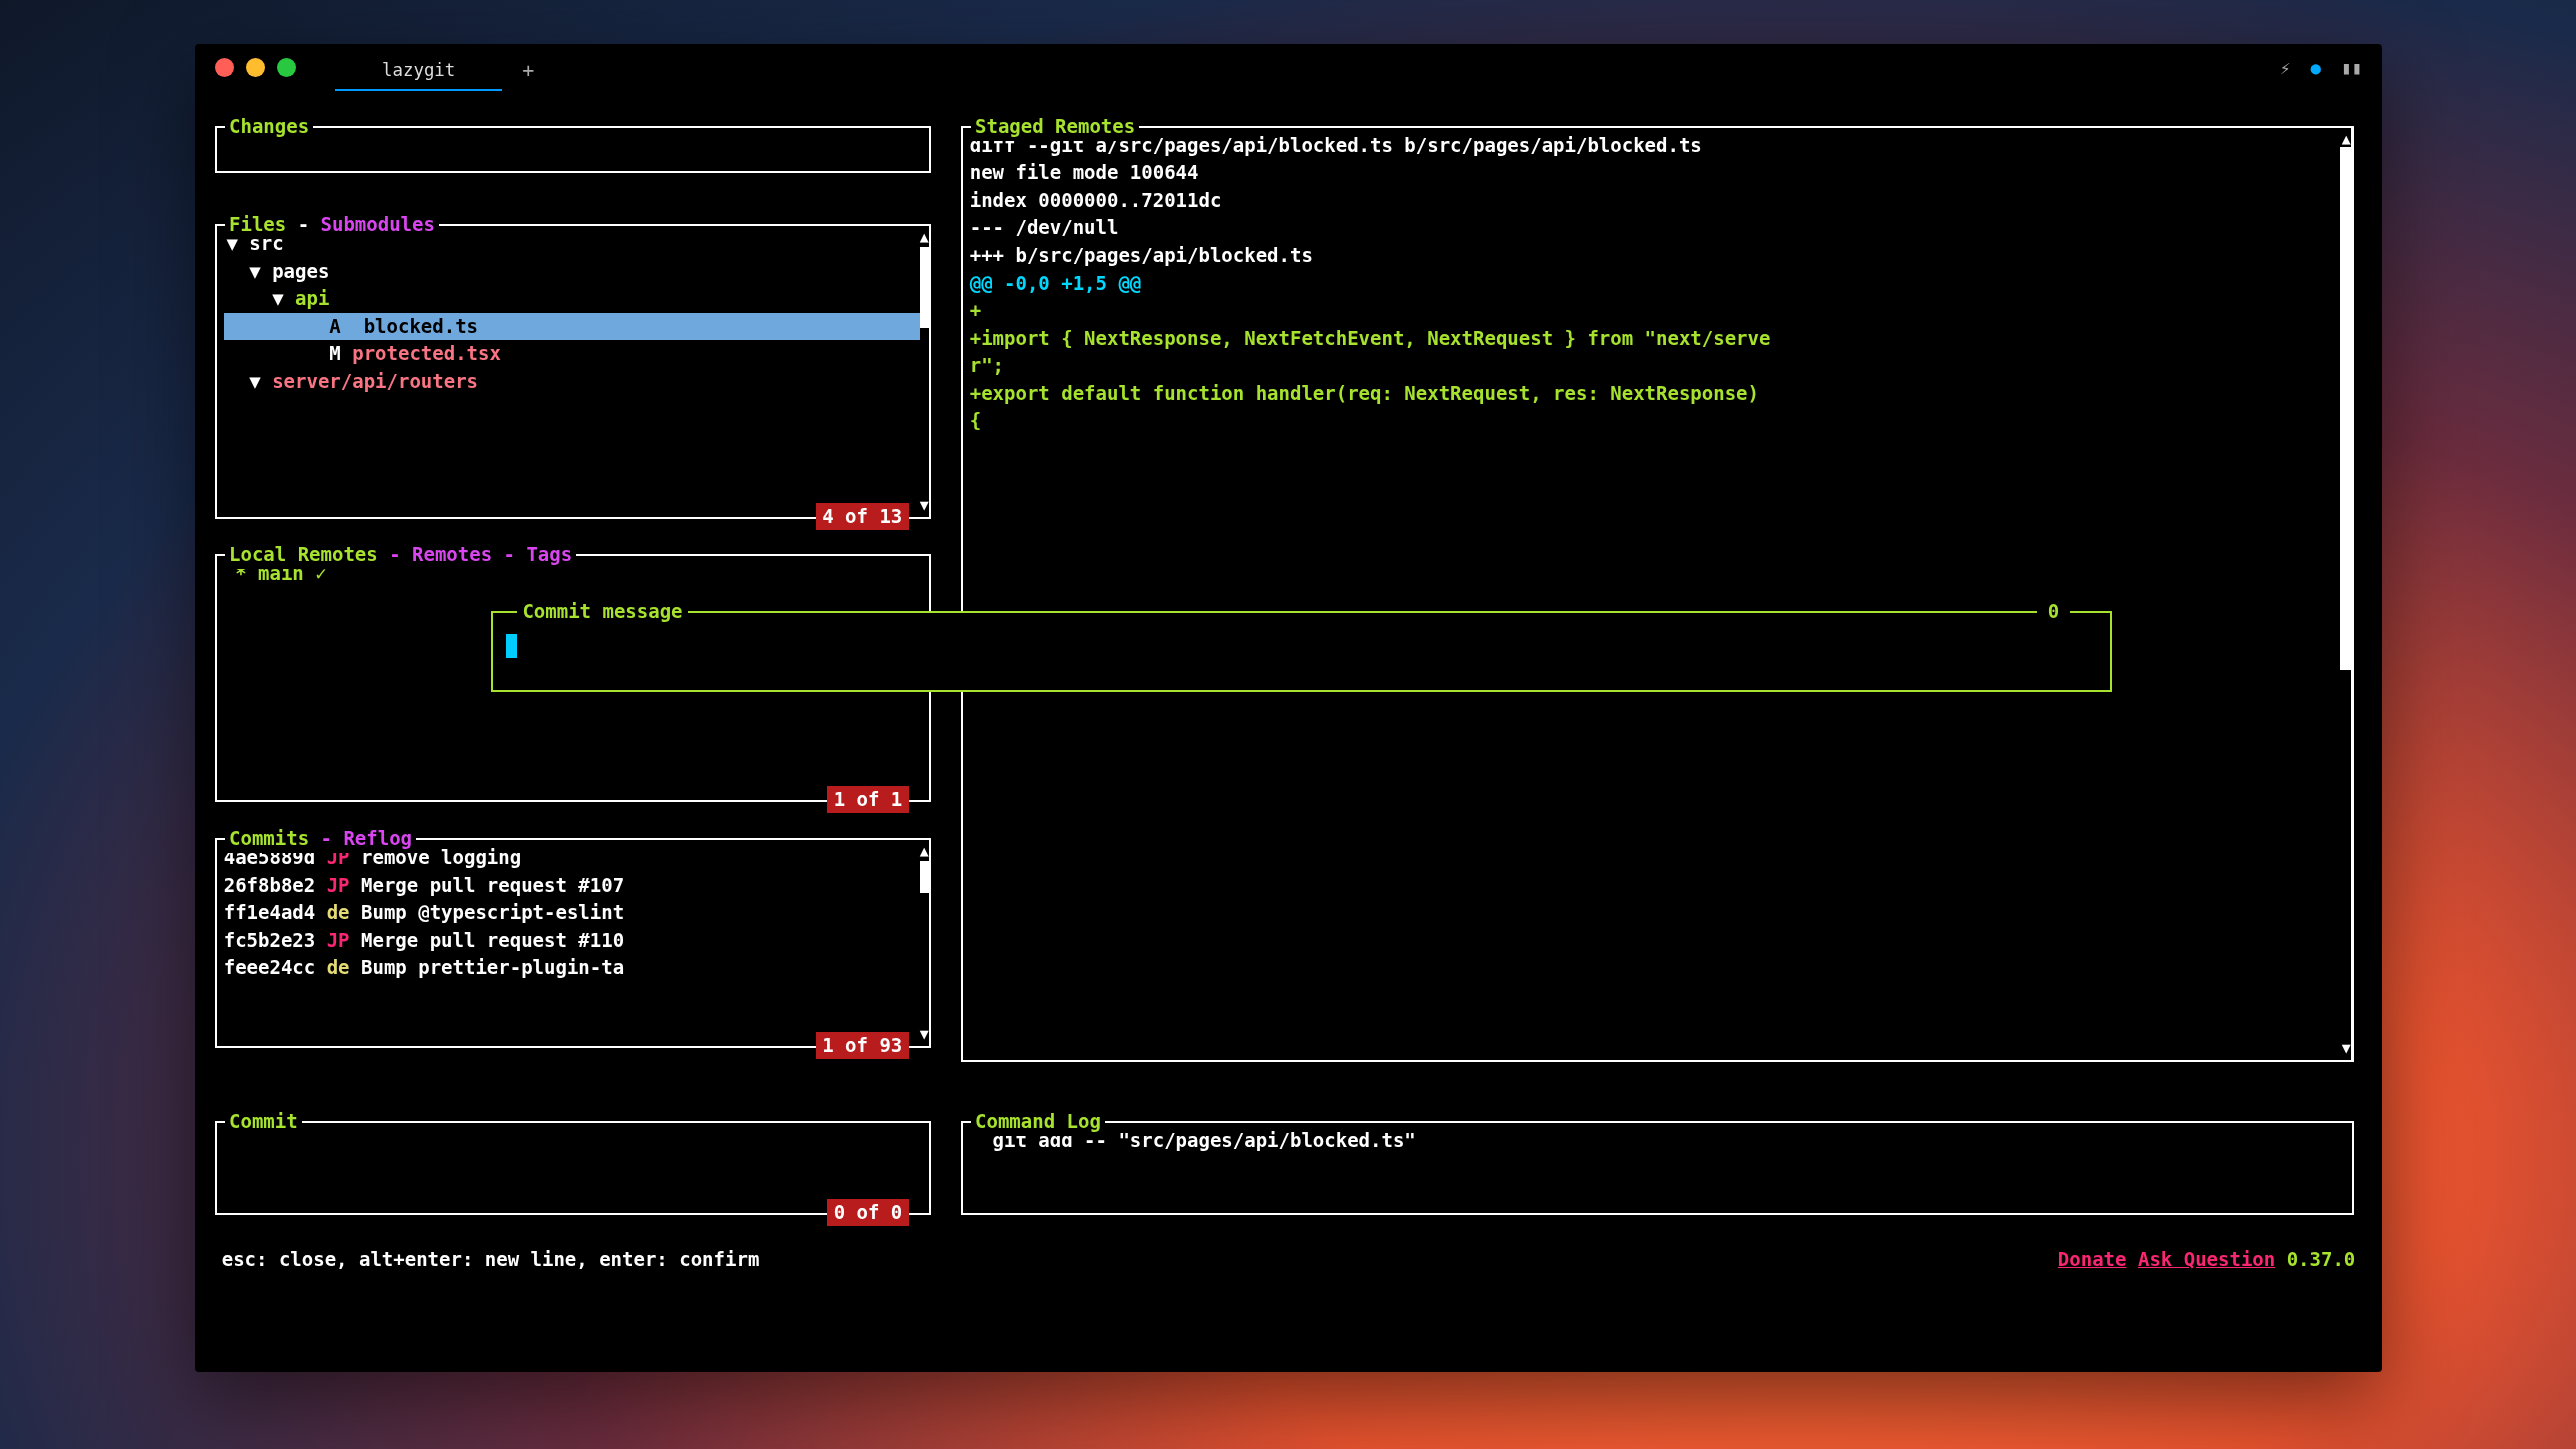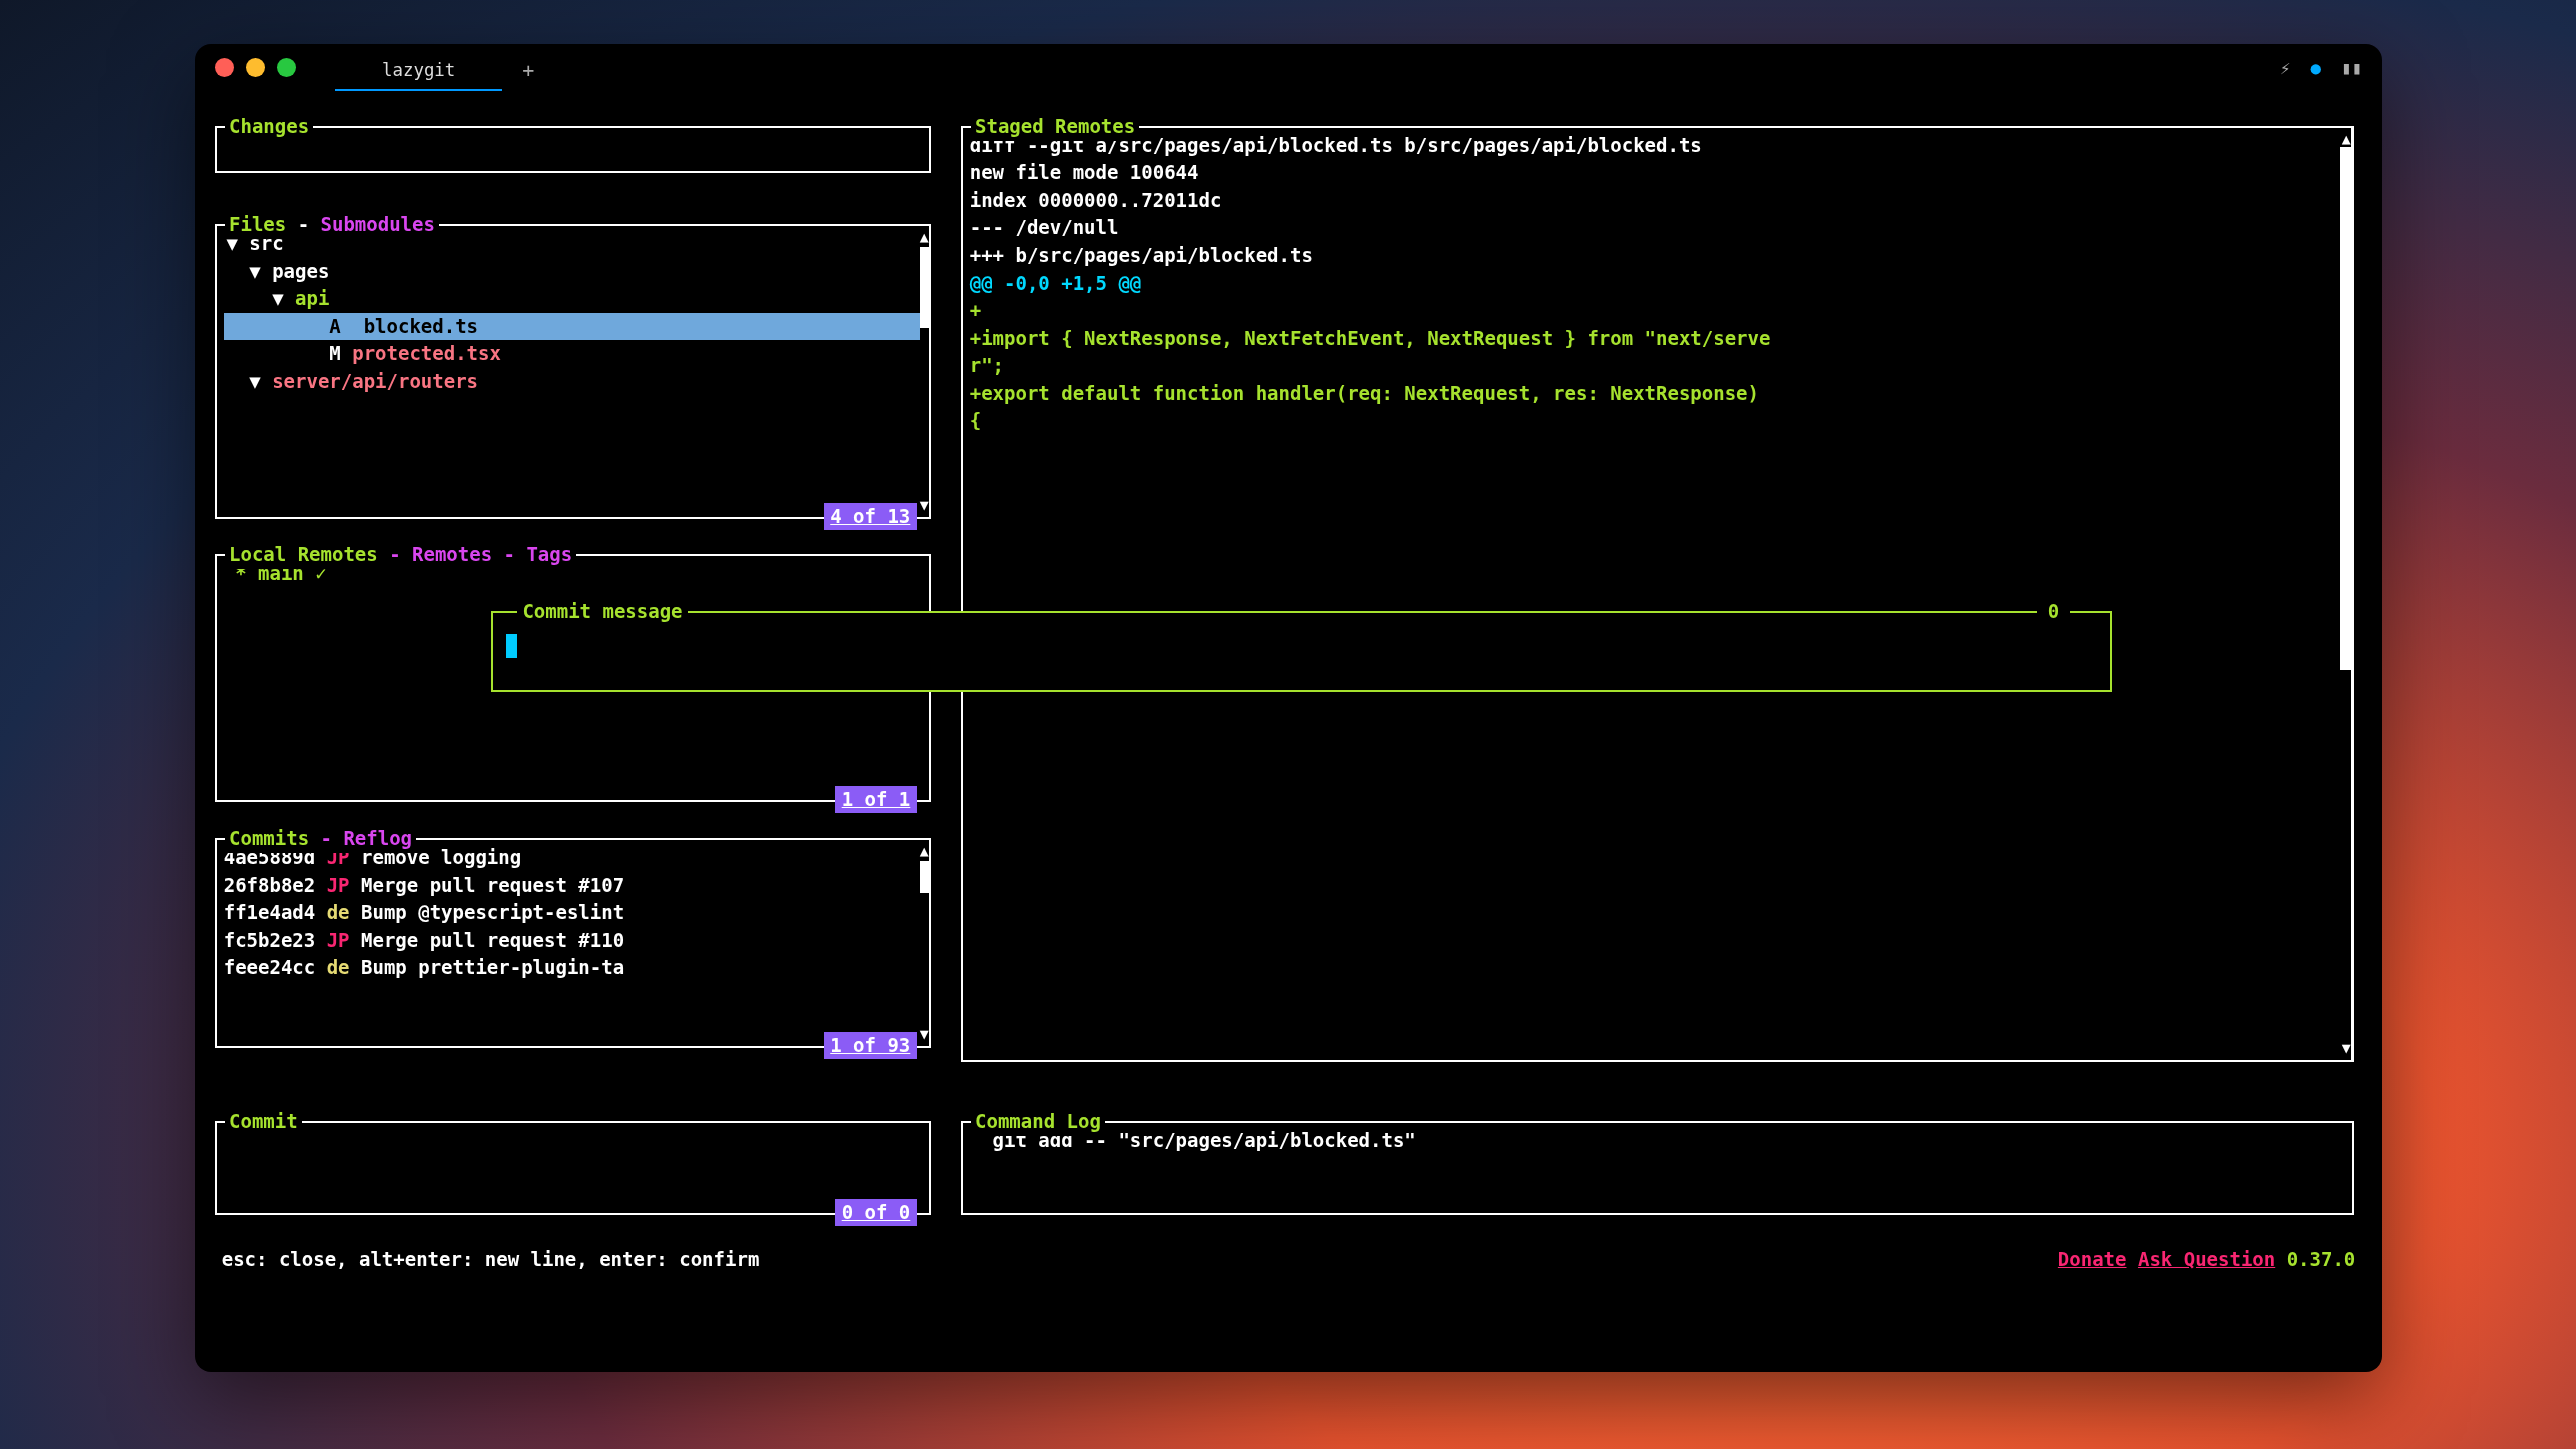--- a/index.html
+++ b/index.html
@@ -28,21 +28,21 @@
     font-family: "Menlo", "Monaco", "Consolas", monospace;
     overflow: hidden;
   }
   .terminal-window {
     position: absolute;
     left: 195px;
     top: 44px;
     width: 2187px;
     height: 1328px;
     background: #000;
-    border-radius: 16px;
+    border-radius: 4px;
     box-shadow: 0 27px 81px rgba(0,0,0,0.5);
     overflow: hidden;
   }
   .titlebar {
     height: 47px;
     display: flex;
     align-items: center;
     padding: 0 20px;
     gap: 12px;
     position: relative;
@@ -104,25 +104,24 @@
   .panel-title .inactive-tab { color: #d946ef; }
   .panel-title .sep { color: #fff; }
   .panel-content {
     padding: 4px 6.7px;
     white-space: pre;
     overflow: hidden;
   }
   .panel-counter {
     position: absolute;
     bottom: -13.4px;
-    right: 12px;
-    background: #8b5cf6;
+    right: 20px;
+    background: #b91c1c;
     padding: 0 6.7px;
     color: #fff;
-    text-decoration: underline;
   }
   .scrollbar-track {
     position: absolute;
     right: 0;
     top: 4px;
     bottom: 4px;
     width: 9.4px;
     background: #000;
   }
   .scrollbar-arrow-up, .scrollbar-arrow-down {

